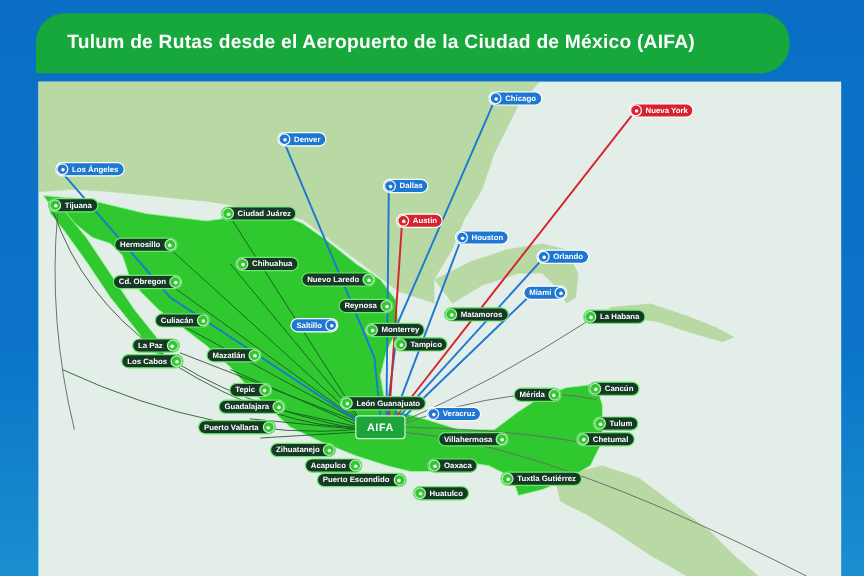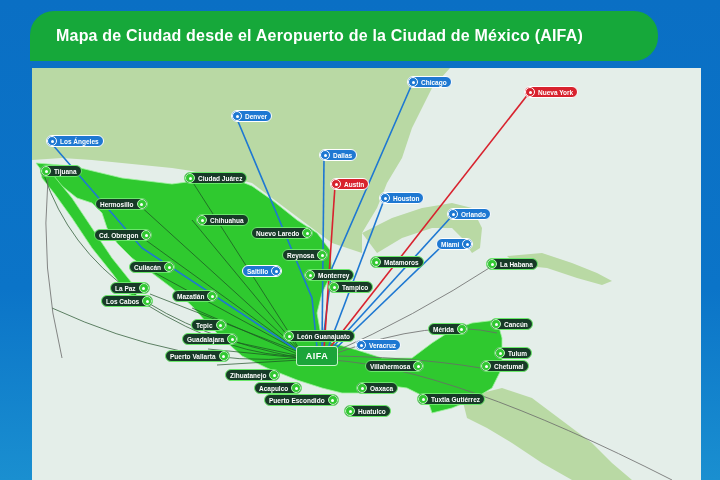--- a/index.html
+++ b/index.html
@@ -43,21 +43,21 @@
   .aifa {
     position: absolute; left: 264px; top: 278px; width: 42px; height: 20px;
     background: #1ca53a; border: 1.5px solid #c9f7c9; border-radius: 3px;
     color: #fff; font-size: 9px; font-weight: bold; display: flex;
     align-items: center; justify-content: center; letter-spacing: 0.5px;
   }
 </style>
 </head>
 <body>
 
-<div class="title-pill">Mapa de Ciudad desde el Aeropuerto de la Ciudad de México (AIFA)</div>
+<div class="title-pill">Tulum de Rutas desde el Aeropuerto de la Ciudad de México (AIFA)</div>
 
 <div class="map-panel">
   <svg class="map-svg" viewBox="0 0 669 412">
 
     <path d="M0,0 L418,0 L400,20 L380,60 L370,90 L355,115 L345,140 L330,165 L330,185 L300,175 L280,160 L260,145 L240,130 L220,115 L200,110 L180,108 L160,103 L140,100 L120,98 L90,95 L60,92 L30,90 L0,92 Z" fill="#b9d9a4"></path>
     <path d="M330,165 L360,150 L390,140 L420,135 L440,140 L450,160 L448,180 L440,185 L430,170 L420,160 L400,160 L370,170 L345,185 Z" fill="#b9d9a4"></path>
 
     <path d="M475,188 L510,185 L540,195 L565,205 L580,213 L570,217 L545,210 L515,200 L485,197 Z" fill="#b9d9a4"></path>
 
     <path d="M430,330 L470,320 L500,330 L520,345 L540,360 L560,375 L580,395 L600,412 L540,412 L510,395 L480,375 L455,360 L435,350 Z" fill="#b9d9a4"></path>

